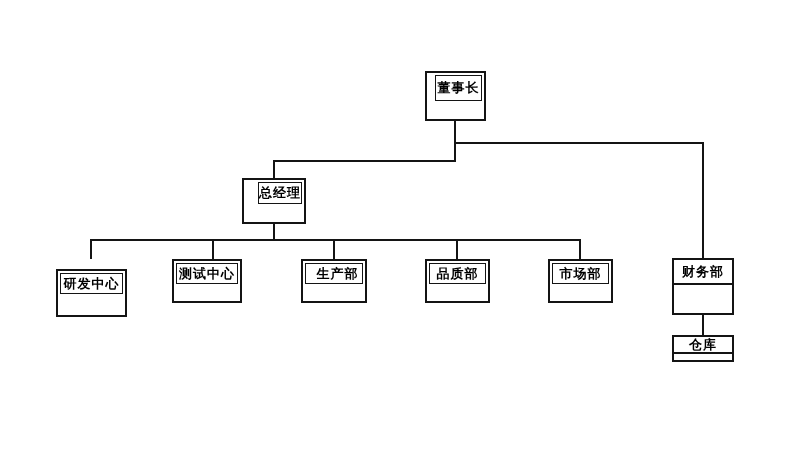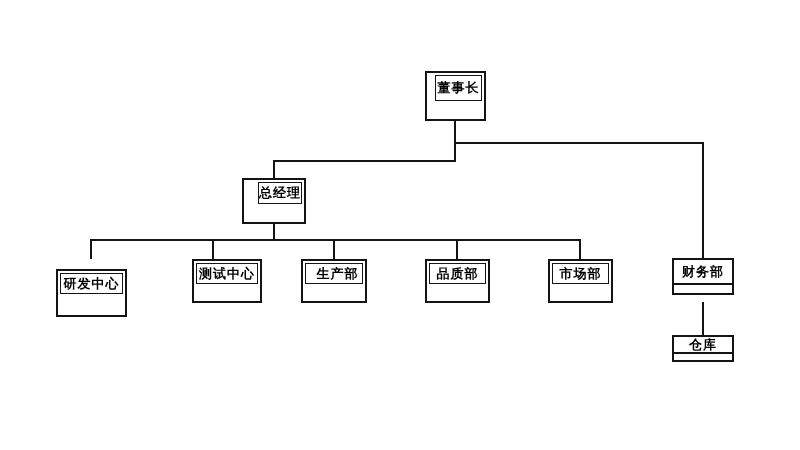--- a/index.html
+++ b/index.html
@@ -69,31 +69,31 @@
   <div class="node double" style="left:425px; top:71px; width:61px; height:50px;padding-left:8px;">
     <div class="label" style="height:26px;">董事长</div>
     <div class="spacer"></div>
   </div>
 
   <div class="node double" style="left:242px; top:178px; width:64px; height:46px;align-items:flex-end;">
     <div class="label" style="height:22px;">总经理</div>
     <div class="spacer"></div>
   </div>
 
-  <div class="node single" style="left:672px; top:258px; width:62px; height:37px;">
+  <div class="node single" style="left:672px; top:258px; width:62px; height:57px;">
     <div class="label" style="height:25px;">财务部</div>
     <div class="spacer"></div>
   </div>
 
   <div class="node double" style="left:56px; top:269px; width:71px; height:48px;">
     <div class="label" style="height:21px;">研发中心</div>
     <div class="spacer"></div>
   </div>
 
-  <div class="node double" style="left:192px; top:259px; width:70px; height:44px;">
+  <div class="node double" style="left:172px; top:259px; width:70px; height:44px;">
     <div class="label" style="height:21px;">测试中心</div>
     <div class="spacer"></div>
   </div>
 
   <div class="node double" style="left:301px; top:259px; width:66px; height:44px;">
     <div class="label" style="height:21px;padding-left:7px;">生产部</div>
     <div class="spacer"></div>
   </div>
 
   <div class="node double" style="left:425px; top:259px; width:65px; height:44px;">

